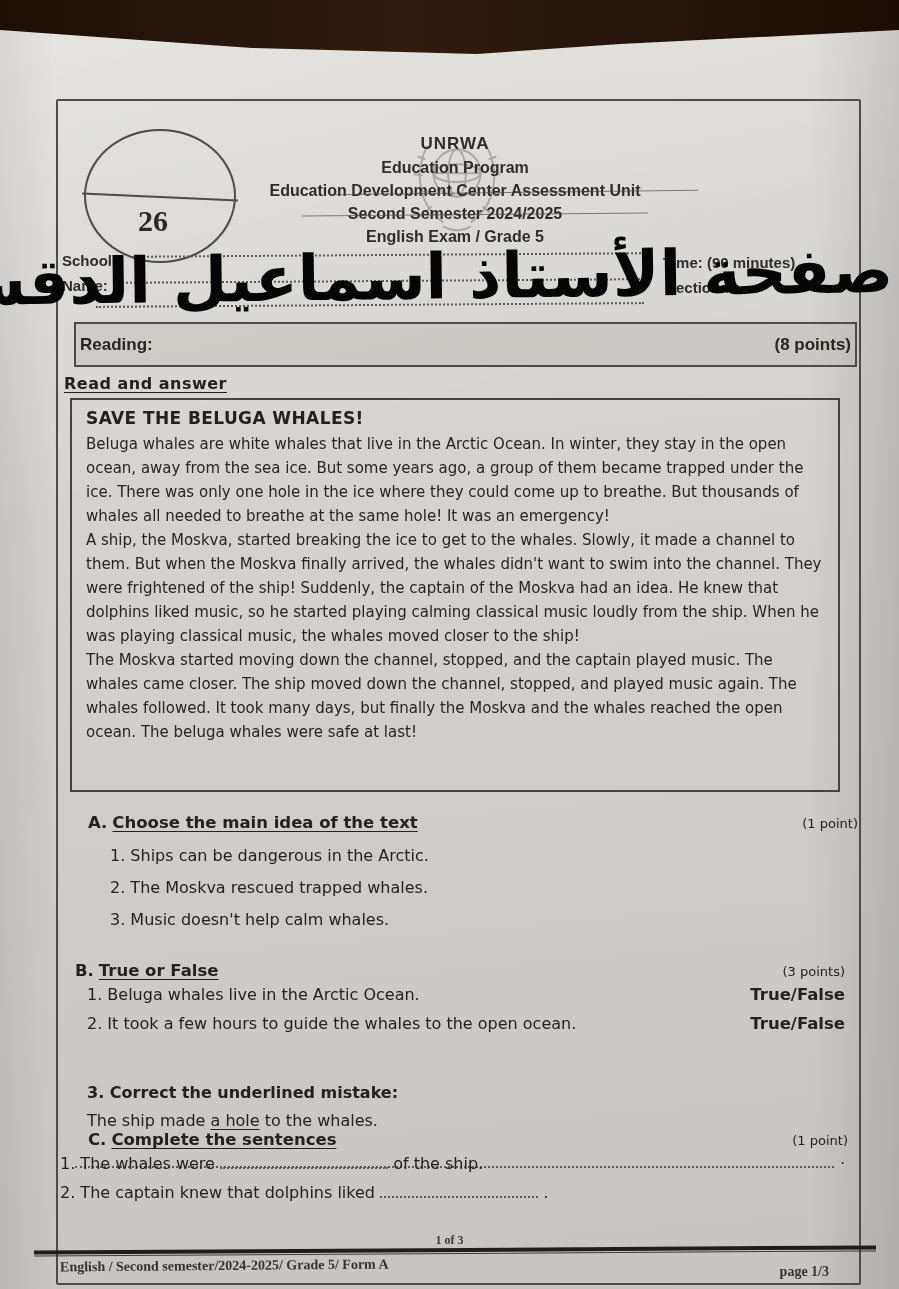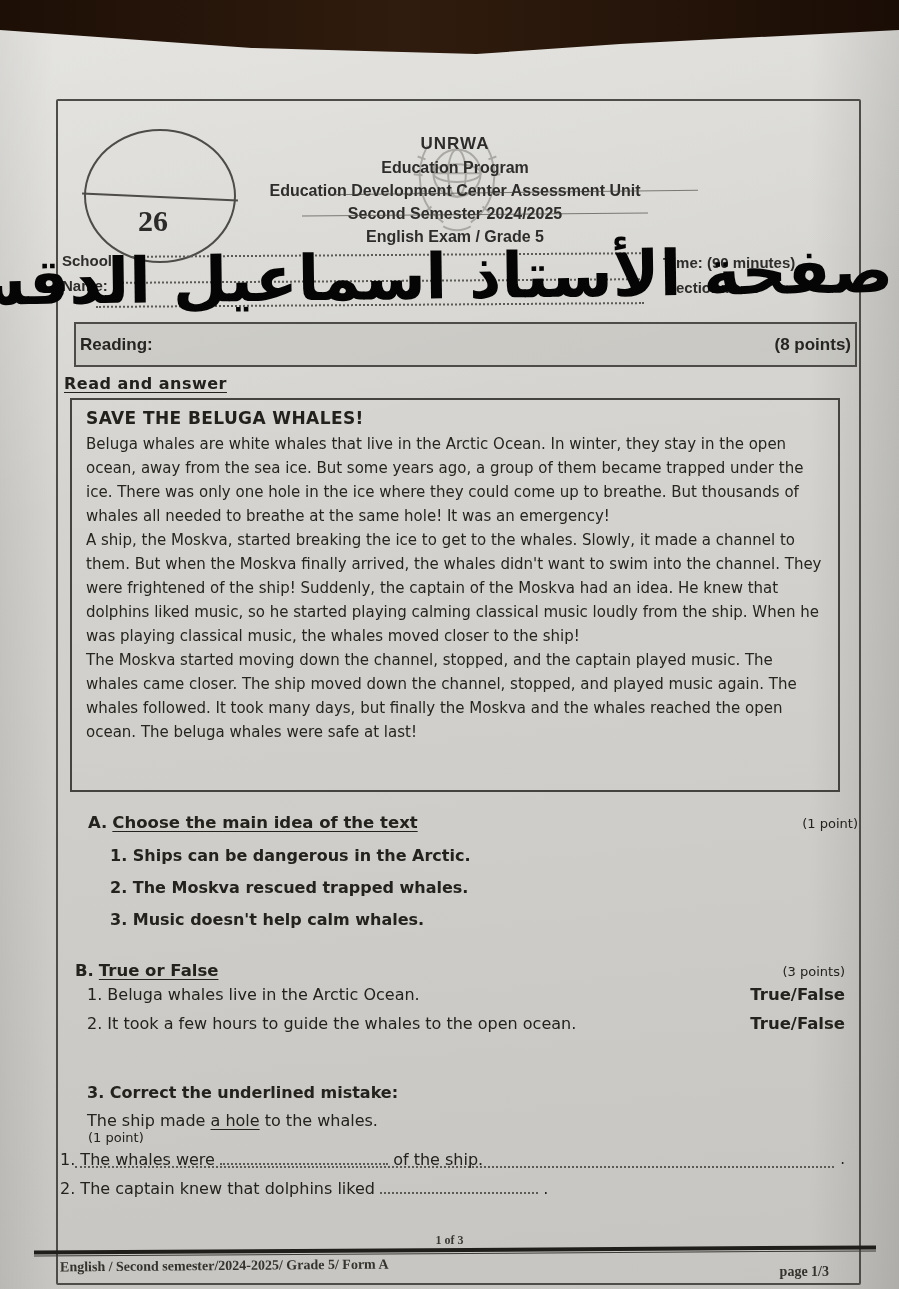--- a/index.html
+++ b/index.html
@@ -110,21 +110,21 @@
   .passage-box p { font-size:15px; line-height:24px; }
 
   
   .section { position:absolute; color:#23221c; }
   .sec-head { display:flex; justify-content:space-between; align-items:baseline; }
   .sec-title { font-weight:bold; font-size:16.5px; }
   .sec-title .t-underline { text-decoration:underline; text-underline-offset:3px; margin-left:5px; }
   .sec-points { font-weight:normal; font-size:13px; }
 
   .section-a { left:88px; top:813px; width:770px; }
-  .section-a .options { margin:8px 0 0 22px;font-weight:bold; }
+  .section-a .options { margin:8px 0 0 22px; }
   .section-a .option { font-size:16px; line-height:32px; }
 
   .section-b { left:75px; top:961px; width:770px; }
   .tf-row { display:flex; justify-content:space-between; font-size:16px; line-height:29px; margin-left:12px; }
   .tf-answer { font-weight:bold; font-size:16.5px; }
   .b3-label { font-weight:600; font-size:16px; line-height:29px; margin-left:12px;margin-top:40px; }
   .b3-sentence { font-size:16px; line-height:27px; margin-left:12px; }
   .b3-sentence .u { text-decoration:underline; text-underline-offset:3px; }
   .answer-dotted { display:flex; align-items:flex-end; margin-top:16px; font-size:15px; }
   .answer-dotted .dots { flex:1; border-bottom:2px dotted #5b5a54; height:14px; }
@@ -253,20 +253,21 @@
       <span>to the whales.</span>
     </div>
     <div class="answer-dotted">
       <span class="dots"></span>
       <span class="dot-end">.</span>
     </div>
   </div>
 
   <div class="section section-c">
     <div class="sec-head">
+      <div class="sec-title"><span>C.</span><span class="t-underline">Complete the sentences</span></div>
       <div class="sec-points">(1 point)</div>
     </div>
     <div class="c-line">
       <span>1. The whales were</span>
       <span class="blank blank-1"></span>
       <span>of the ship.</span>
     </div>
     <div class="c-line">
       <span>2. The captain knew that dolphins liked</span>
       <span class="blank blank-2"></span>

